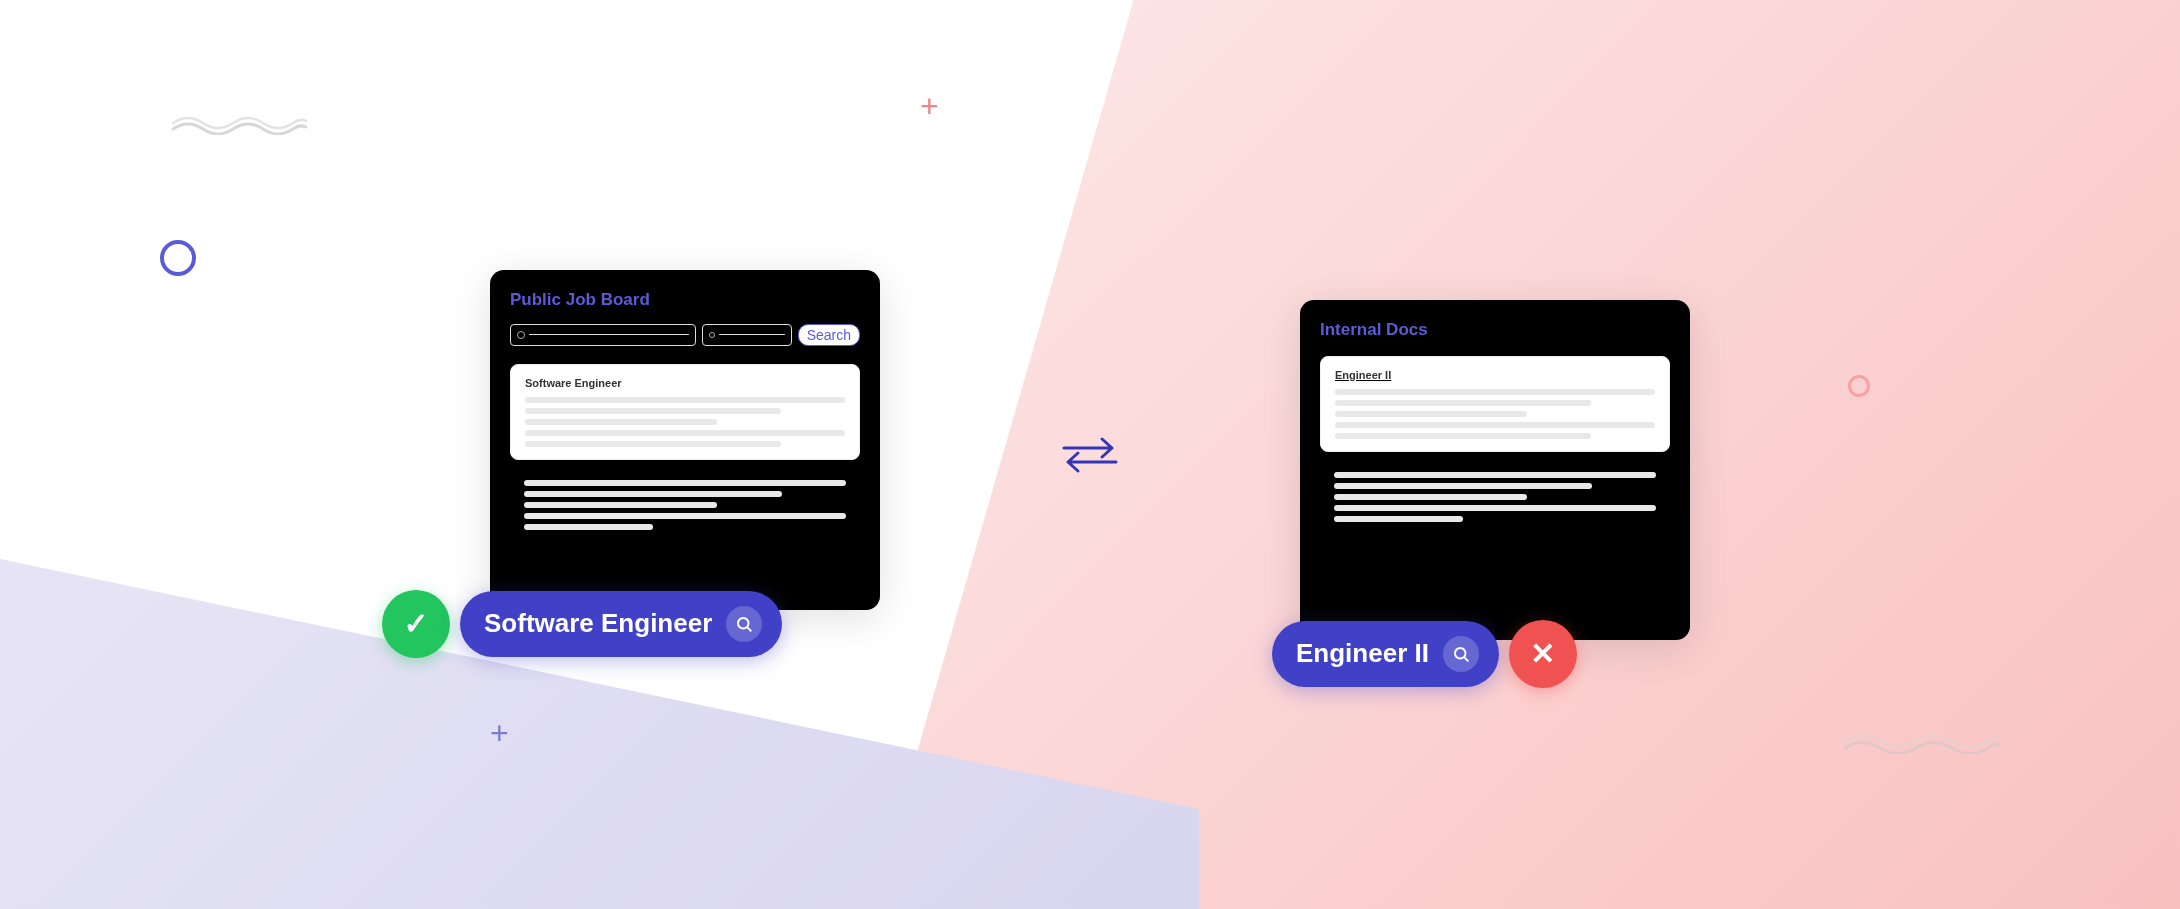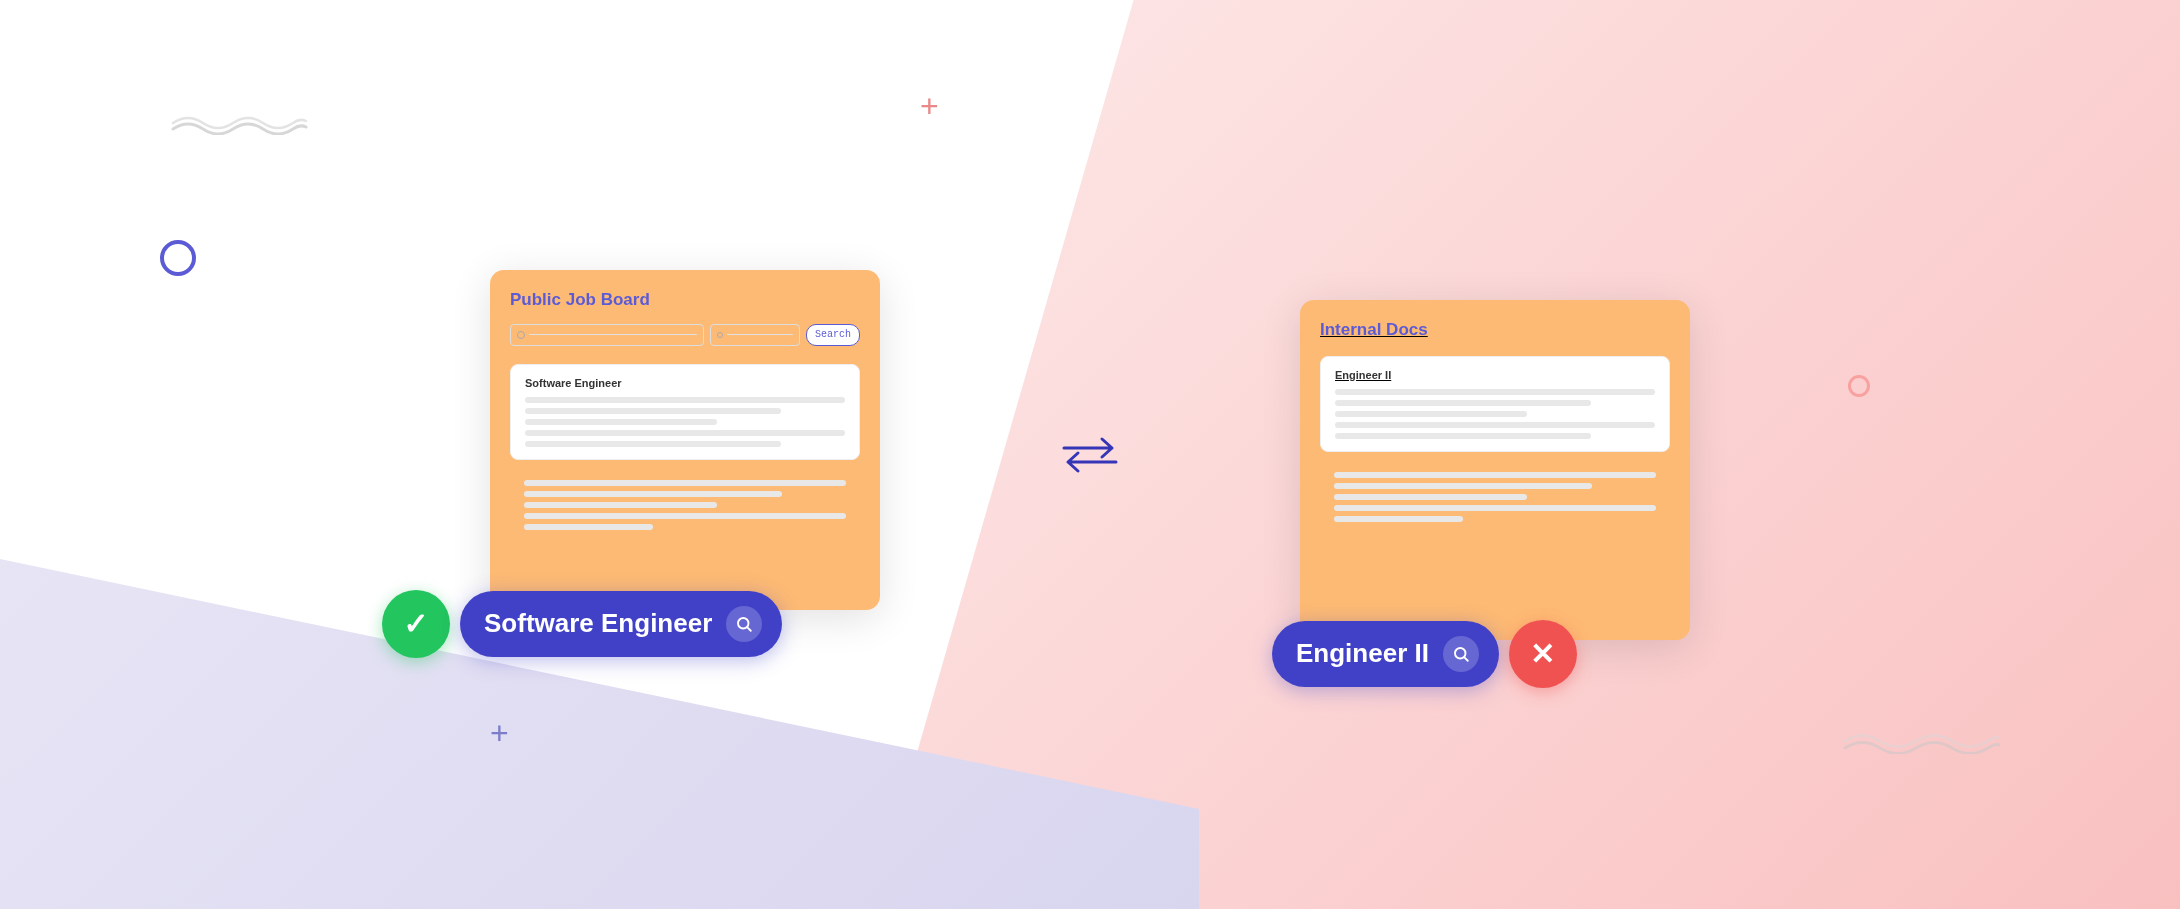--- a/index.html
+++ b/index.html
@@ -102,21 +102,21 @@
       position: absolute;
       inset: 0;
       display: flex;
       align-items: center;
       justify-content: center;
       gap: 120px;
     }
 
     
     .browser-card {
-      background: #fdba74;
+      background: #000000;
       border-radius: 14px;
       box-shadow: 0 8px 40px rgba(0,0,0,0.12);
       width: 390px;
       height: 340px;
       padding: 20px;
       position: relative;
       overflow: hidden;
     }
 
     .browser-card-title {
@@ -177,25 +177,24 @@
       border-radius: 50%;
       flex-shrink: 0;
     }
 
     .browser-search-btn {
       height: 22px;
       padding: 0 8px;
       background: white;
       border: 1.5px solid #5b5bd6;
       border-radius: 10px;
-      font-size: 10px;
+      font-size: 14px;
       color: #5b5bd6;
       display: flex;
       align-items: center;
-      font-family: Liberation Mono, monospace;
     }
 
     .browser-job-card {
       background: white;
       border: 1px solid #eee;
       border-radius: 8px;
       padding: 12px 14px;
       margin-bottom: 10px;
     }
 

